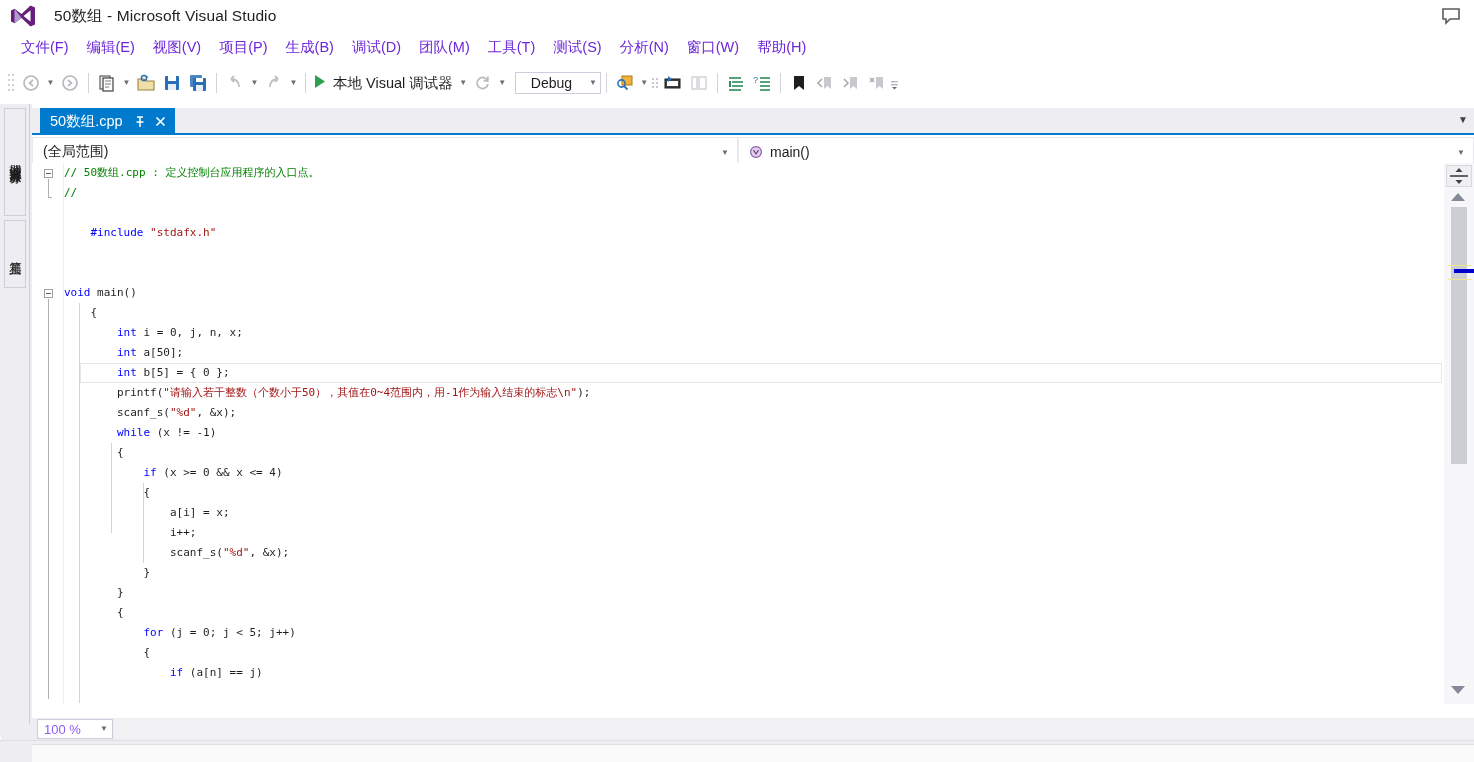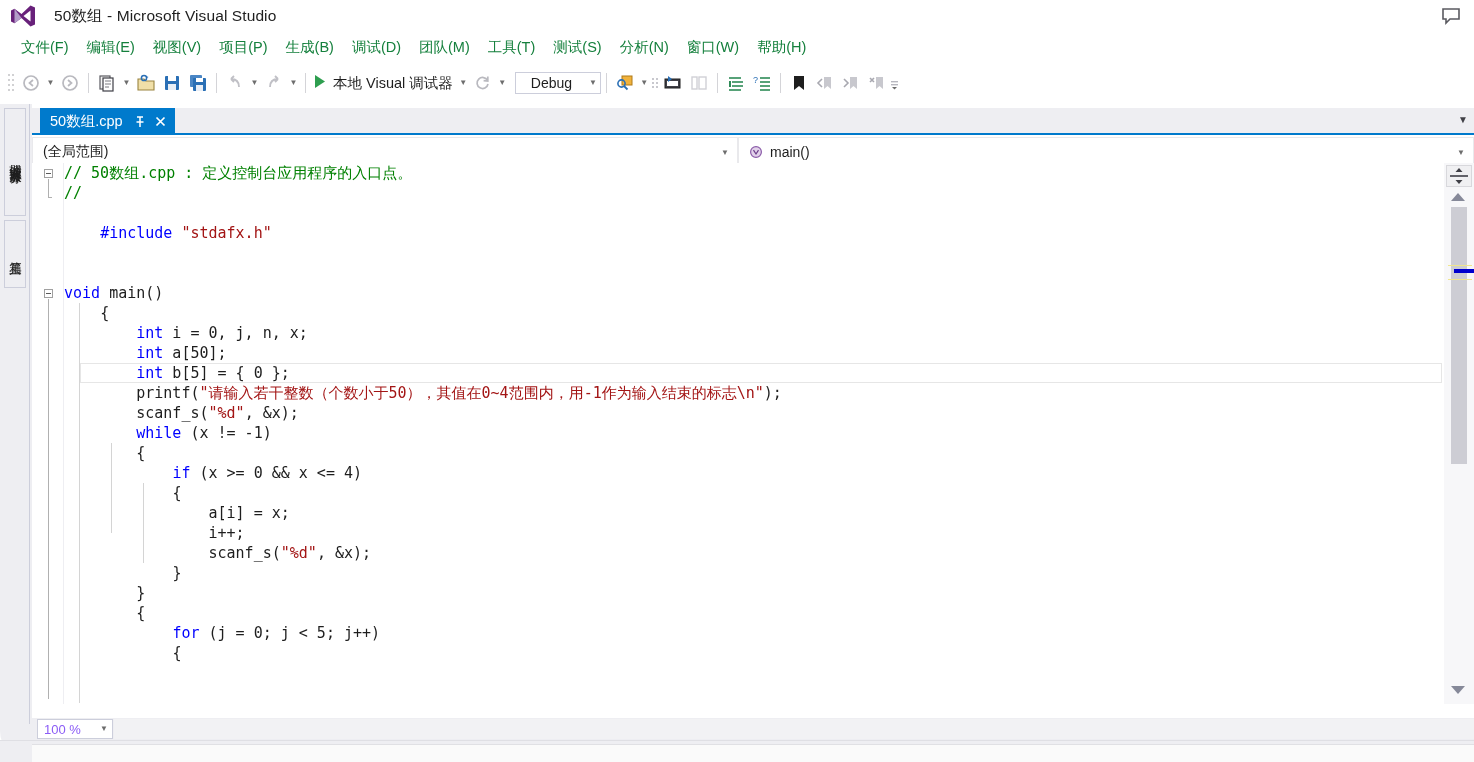--- a/index.html
+++ b/index.html
@@ -23,21 +23,21 @@
     white-space: nowrap;
   }
   .feedback-icon { position: absolute; right: 12px; top: 7px; width: 22px; height: 18px; }
 
   
   .menubar {
     position: absolute; left: 0; top: 32px; width: 1474px; height: 30px;
     background: #ffffff; display: flex; align-items: center; padding-left: 12px;
   }
   .menu-item {
-    font-size: 14.5px; color: #15803d; padding: 3px 9px; white-space: nowrap;
+    font-size: 14.5px; color: #6d28d9; padding: 3px 9px; white-space: nowrap;
     cursor: default;
   }
 
   
   .toolbar {
     position: absolute; left: 0; top: 62px; width: 1474px; height: 42px;
     background: #ffffff; display: flex; align-items: center; padding-left: 6px;
   }
   .tb-grip { width: 10px; height: 22px; margin-right: 2px; opacity: .45; }
   .tb-btn {
@@ -124,21 +124,21 @@
     position: absolute; left: 0; top: 0; width: 32px; height: 541px;
     background: #ffffff; border-right: 1px solid #eeeef2;
   }
   .codepane {
     position: absolute; left: 32px; top: 0; right: 30px; height: 541px;
     overflow: hidden;
   }
   .codeline {
     position: relative; height: 20px; line-height: 20px;
     font-family: "DejaVu Sans Mono", "Liberation Mono", monospace;
-    font-size: 15px; white-space: pre; color: #1e1e1e;
+    font-size: 11px; white-space: pre; color: #1e1e1e;
   }
   .cur-line {
     position: absolute; left: 48px; top: 200px; width: 1362px; height: 20px;
     border: 1px solid #e6e6e6; background: transparent; pointer-events: none;
   }
   .k  { color: #0000ff; }
   .cm { color: #008000; }
   .st { color: #a31515; }
   .pp { color: #0000ff; }
 
@@ -541,20 +541,21 @@
             <div class="codeline">            <span class="k">if</span><span> (x &gt;= 0 &amp;&amp; x &lt;= 4)</span></div>
             <div class="codeline">            <span>{</span></div>
             <div class="codeline">                <span>a[i] = x;</span></div>
             <div class="codeline">                <span>i++;</span></div>
             <div class="codeline">                <span>scanf_s(</span><span class="st">"%d"</span><span>, &amp;x);</span></div>
             <div class="codeline">            <span>}</span></div>
             <div class="codeline">        <span>}</span></div>
             <div class="codeline">        <span>{</span></div>
             <div class="codeline">            <span class="k">for</span><span> (j = 0; j &lt; 5; j++)</span></div>
             <div class="codeline">            <span>{</span></div>
+            <div class="codeline">                <span class="k">if</span><span> (a[n] == j)</span></div>
             <div class="codeline">                    </div>
           </div>
 
         <div class="guide" style="left:15px; top:140px; height:400px;"></div>
         <div class="guide" style="left:47px; top:280px; height:90px;"></div>
         <div class="guide" style="left:79px; top:320px; height:80px;"></div>
       </div>
 
       <div class="cur-line"></div>
 

